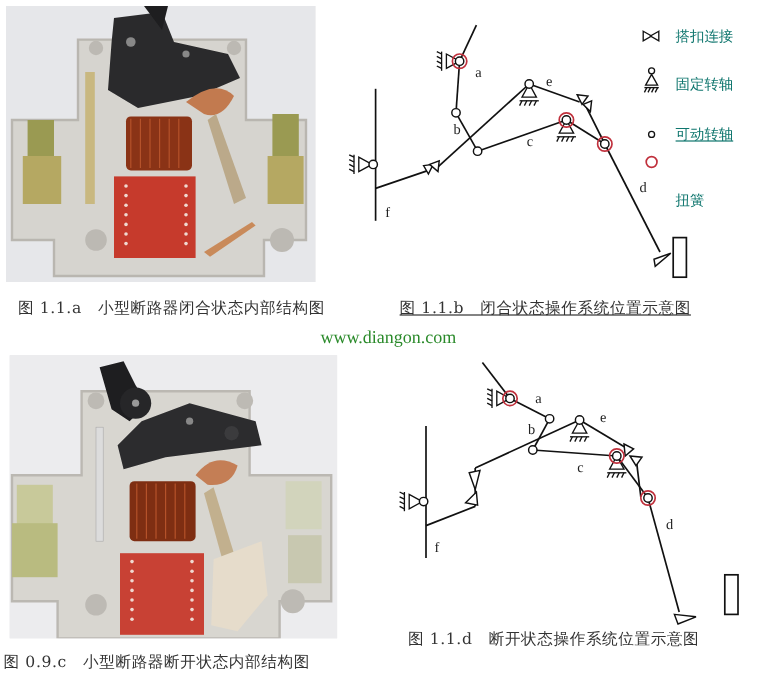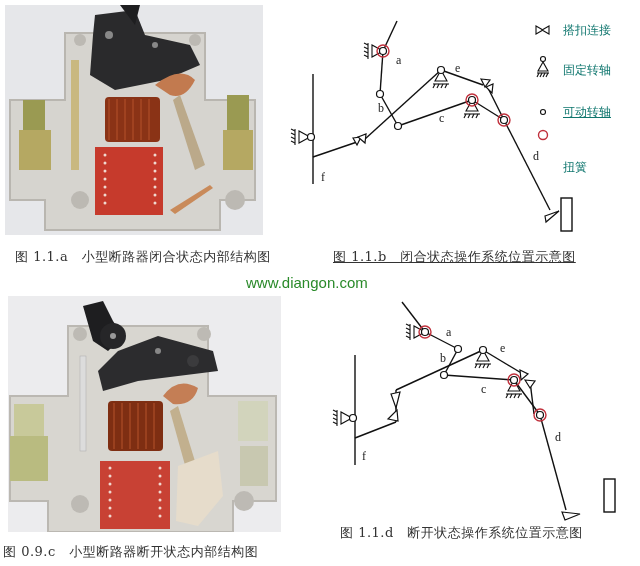--- a/index.html
+++ b/index.html
@@ -1,19 +1,19 @@
 <!DOCTYPE html>
 <html><head>
 <meta charset="utf-8">
 <style>
   html,body{margin:0;padding:0;background:#fff;}
   body{width:640px;height:566px;position:relative;overflow:hidden;font-family:"DejaVu Serif","Liberation Serif",serif;}
   .abs{position:absolute;}
   .caption{position:absolute;font-size:13px;color:#333;white-space:nowrap;letter-spacing:0.5px;}
-  .watermark{position:absolute;font-family:Liberation Sans, sans-serif;font-size:15px;color:#2a8a2a;white-space:nowrap;}
+  .watermark{position:absolute;font-family:Liberation Serif, serif;font-size:15px;color:#2a8a2a;white-space:nowrap;margin-left:21px;}
   .legend-label{position:absolute;font-size:12px;color:#0f766e;white-space:nowrap;}
   svg text{font-family:"Liberation Serif","DejaVu Serif",serif;}
   .photo{position:absolute;overflow:hidden;background:#e9e9ec;}
 </style>
 </head>
 <body>
 
 <div class="photo" style="left:5px;top:5px;width:258px;height:230px;">
   <svg width="258" height="230" viewBox="0 0 258 230">
     <rect width="258" height="230" fill="#e6e7ea"></rect>

